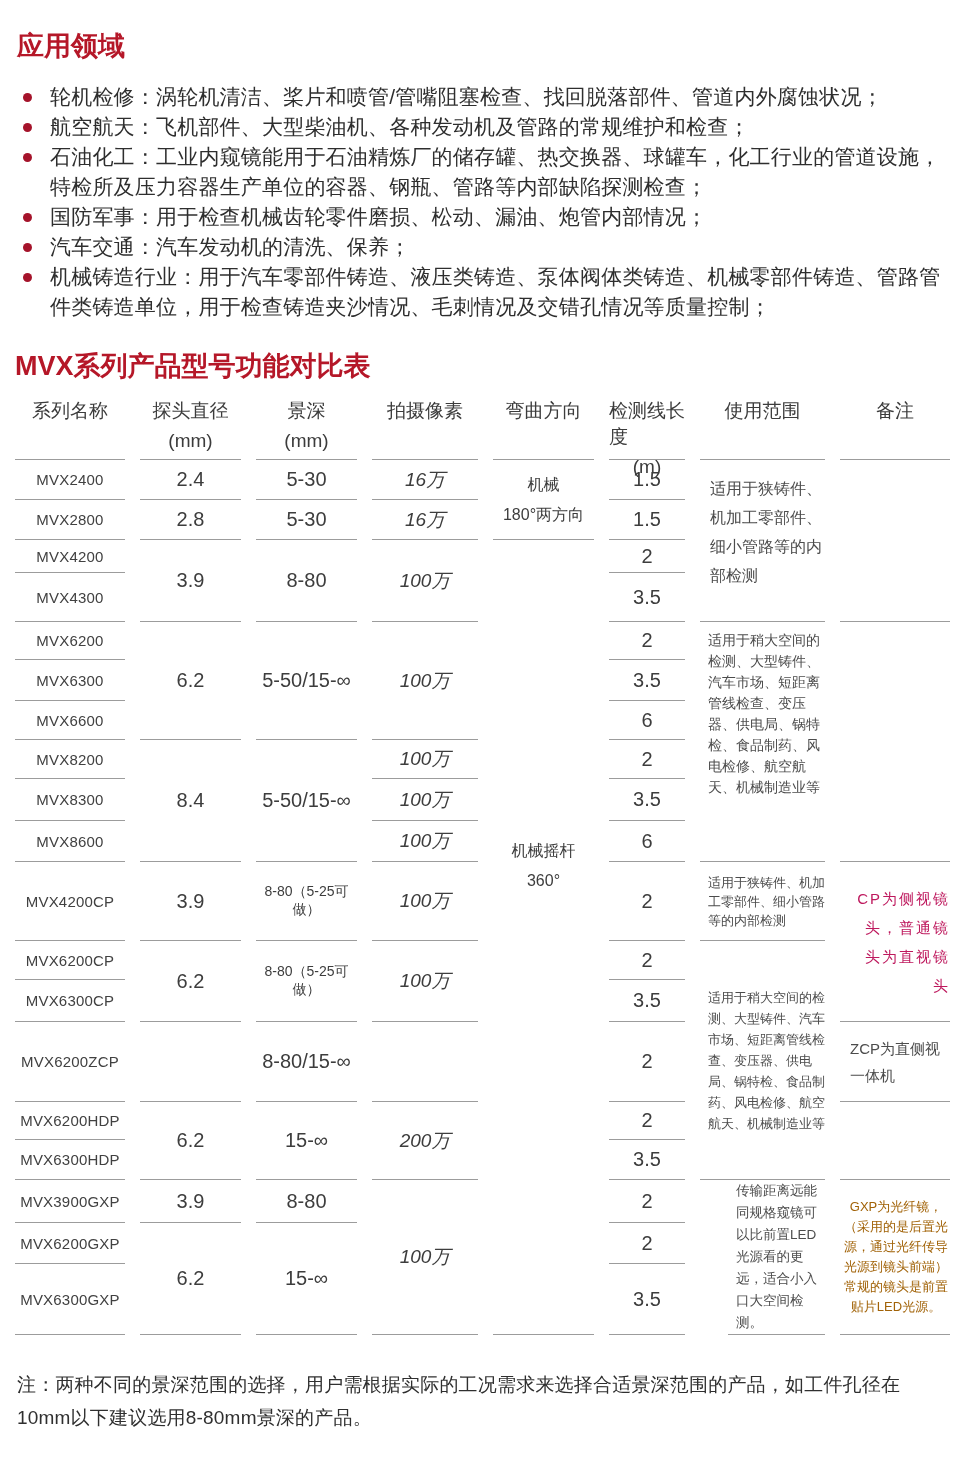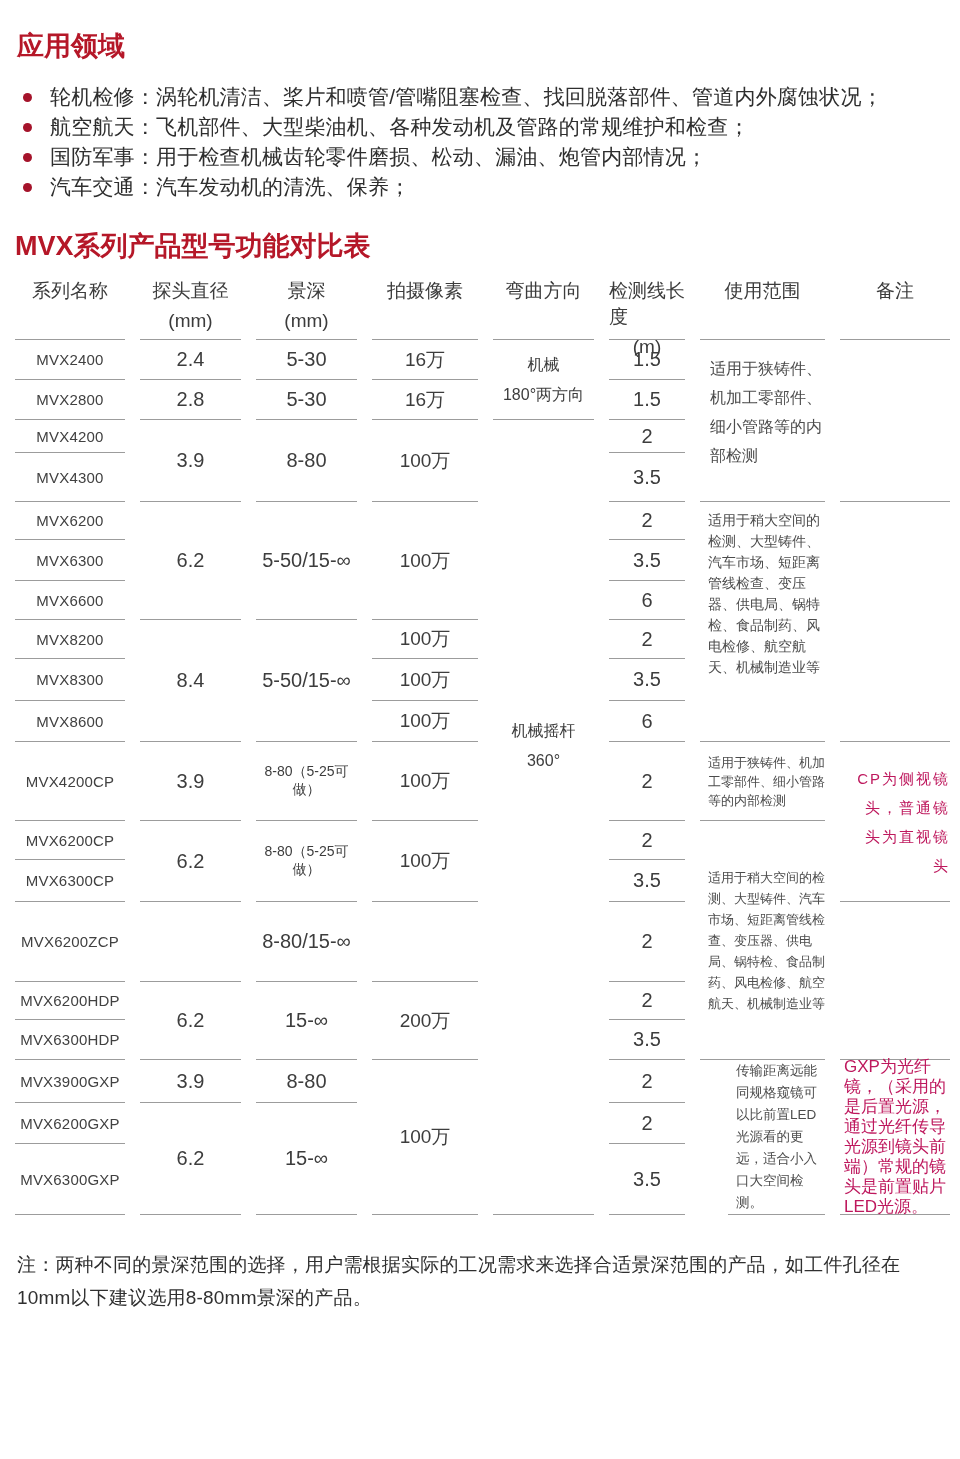--- a/index.html
+++ b/index.html
@@ -32,39 +32,39 @@
     border-bottom:1px solid #9c9c9c;display:flex;flex-direction:column;align-items:center;
     padding-top:8px;font-size:19px;color:#3c3c3c;line-height:26px;box-sizing:border-box;
   }
   .th .unit{margin-top:4px;}
   .cell{
     border-bottom:1px solid #9c9c9c;display:flex;align-items:center;justify-content:center;
     text-align:center;box-sizing:border-box;color:#3d3d3d;
   }
   .name{font-size:15px;color:#414141;letter-spacing:0.2px;}
   .num{font-size:20px;}
-  .wan{font-size:19px;}
+  .wan{font-size:19px;font-style:italic;}
   .numsmall{font-size:14px;}
   .bend{font-size:16px;white-space:pre-line;line-height:30px;}
   .bend-tall{align-items:flex-start;padding-top:296px;}
   .use-lg{font-size:16px;line-height:29px;color:#4c4c4c;text-align:left;
           align-items:flex-start;justify-content:flex-start;padding:14px 2px 0 10px;}
   .use-md{font-size:14px;line-height:21px;color:#4c4c4c;text-align:left;
           align-items:flex-start;justify-content:flex-start;padding:8px 0 0 8px;}
   .use-sm{font-size:13px;line-height:19px;color:#4c4c4c;text-align:left;
           align-items:flex-start;justify-content:flex-start;padding:11px 0 0 8px;}
   .use-sm2{font-size:13px;line-height:21px;color:#4c4c4c;text-align:left;
           justify-content:flex-start;padding-left:8px;}
   .use-gxp{font-size:13.5px;line-height:22px;color:#4c4c4c;text-align:left;
           justify-content:flex-start;padding-left:8px;}
   .rk-cp{font-size:15px;line-height:29px;letter-spacing:2px;color:#be185d;text-align:right;
           justify-content:flex-start;padding-left:10px;}
   .rk-zcp{font-size:15px;line-height:27px;color:#4c4c4c;text-align:left;
           justify-content:flex-start;padding-left:10px;}
-  .rk-gxp{font-size:17px;line-height:20px;color:#be185d;text-align:left;
+  .rk-gxp{font-size:13px;line-height:20px;color:#a16207;text-align:center;
           justify-content:flex-start;padding-left:4px;padding-right:2px;}
   #footnote{
     margin:33px 18px 0 17px;font-size:19px;line-height:33px;color:#2f2f2f;letter-spacing:0.2px;
   }
 </style>
 </head>
 <body>
 
 <h1 class="section-title" id="title1">应用领域</h1>
 
@@ -72,25 +72,33 @@
     <li>
       <span class="dot"></span>
       <span>轮机检修：涡轮机清洁、桨片和喷管/管嘴阻塞检查、找回脱落部件、管道内外腐蚀状况；</span>
     </li>
     <li>
       <span class="dot"></span>
       <span>航空航天：飞机部件、大型柴油机、各种发动机及管路的常规维护和检查；</span>
     </li>
     <li>
       <span class="dot"></span>
+      <span>石油化工：工业内窥镜能用于石油精炼厂的储存罐、热交换器、球罐车，化工行业的管道设施，特检所及压力容器生产单位的容器、钢瓶、管路等内部缺陷探测检查；</span>
+    </li>
+    <li>
+      <span class="dot"></span>
       <span>国防军事：用于检查机械齿轮零件磨损、松动、漏油、炮管内部情况；</span>
     </li>
     <li>
       <span class="dot"></span>
       <span>汽车交通：汽车发动机的清洗、保养；</span>
+    </li>
+    <li>
+      <span class="dot"></span>
+      <span>机械铸造行业：用于汽车零部件铸造、液压类铸造、泵体阀体类铸造、机械零部件铸造、管路管件类铸造单位，用于检查铸造夹沙情况、毛刺情况及交错孔情况等质量控制；</span>
     </li>
   </ul>
 
 <h1 class="section-title" id="title2">MVX系列产品型号功能对比表</h1>
 
 <div id="table-grid">
   <div class="th" style="grid-column:1;grid-row:1">
     <span>系列名称</span>
     <span class="unit"></span>
   </div>
@@ -199,17 +207,18 @@
     <div class="cell num" style="grid-area: 19 / 6 / span 1;">2</div>
     <div class="cell num" style="grid-area: 20 / 6 / span 1;">3.5</div>
     <div class="cell use-lg" style="grid-area: 2 / 7 / span 4;">适用于狭铸件、机加工零部件、细小管路等的内部检测</div>
     <div class="cell use-md" style="grid-area: 6 / 7 / span 6;">适用于稍大空间的检测、大型铸件、汽车市场、短距离管线检查、变压器、供电局、锅特检、食品制药、风电检修、航空航天、机械制造业等</div>
     <div class="cell use-sm" style="grid-area: 12 / 7 / span 1;">适用于狭铸件、机加工零部件、细小管路等的内部检测</div>
     <div class="cell use-sm2" style="grid-area: 13 / 7 / span 5;">适用于稍大空间的检测、大型铸件、汽车市场、短距离管线检查、变压器、供电局、锅特检、食品制药、风电检修、航空航天、机械制造业等</div>
     <div class="cell use-gxp" style="grid-area: 18 / 7 / span 3; margin-left: 28px;">传输距离远能同规格窥镜可以比前置LED光源看的更远，适合小入口大空间检测。</div>
     <div class="cell empty" style="grid-area: 2 / 8 / span 4;"></div>
     <div class="cell empty" style="grid-area: 6 / 8 / span 6;"></div>
     <div class="cell rk-cp" style="grid-area: 12 / 8 / span 3;">CP为侧视镜头，普通镜头为直视镜头</div>
+    <div class="cell rk-zcp" style="grid-area: 15 / 8 / span 1;">ZCP为直侧视一体机</div>
     <div class="cell empty" style="grid-area: 16 / 8 / span 2;"></div>
     <div class="cell rk-gxp" style="grid-area: 18 / 8 / span 3;">GXP为光纤镜，（采用的是后置光源，通过光纤传导光源到镜头前端）常规的镜头是前置贴片LED光源。</div>
   </div>
 
 <p id="footnote">注：两种不同的景深范围的选择，用户需根据实际的工况需求来选择合适景深范围的产品，如工件孔径在10mm以下建议选用8-80mm景深的产品。</p>
 
 </body></html>

